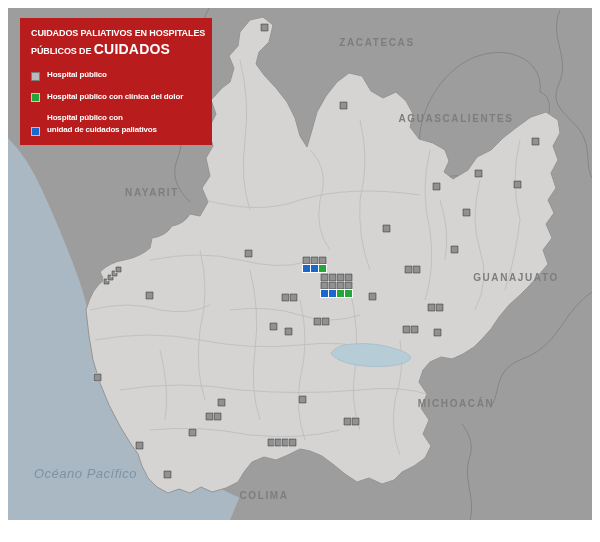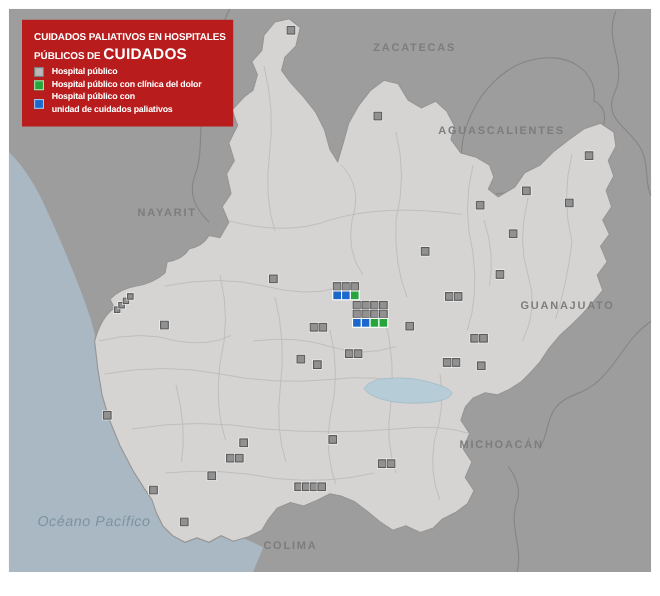--- a/index.html
+++ b/index.html
@@ -11,21 +11,21 @@
   .state-label{font-family:"Liberation Sans",sans-serif;font-size:10px;font-weight:700;
                letter-spacing:1.6px;fill:#7d7d7d;text-anchor:middle;}
   .ocean-label{font-family:"Liberation Sans",sans-serif;font-size:13px;font-style:italic;
                fill:#7e93a2;letter-spacing:.5px;text-anchor:start;font-weight:400;}
 
   
   .legend{position:absolute;left:20px;top:18px;width:192px;box-sizing:border-box;
           background:#b91c1c;color:#ffffff;padding:9px 10px 9px 11px;}
   .legend-title{font-size:9px;font-weight:700;letter-spacing:-.1px;line-height:1.4;white-space:nowrap;}
   .legend-title .state-name{font-size:14px;font-weight:700;letter-spacing:.2px;}
-  .legend-item{display:flex;align-items:center;gap:7px;
+  .legend-item{display:flex;align-items:flex-end;gap:7px;margin-top:10px;
                font-size:8px;font-weight:700;letter-spacing:-.15px;line-height:1.45;white-space:nowrap;}
   .swatch{width:7px;height:7px;flex:0 0 auto;margin-top:1px;box-sizing:content-box;}
   .swatch-public{background:#b9b9b9;border:1px solid #7c7c7c;}
   .swatch-palliative{background:#1b67cb;border:1px solid #a9c4e4;}
   .swatch-pain{background:#26a53a;border:1px solid #aedbb4;}
 </style>
 </head>
 <body>
 
 <div class="stage">

